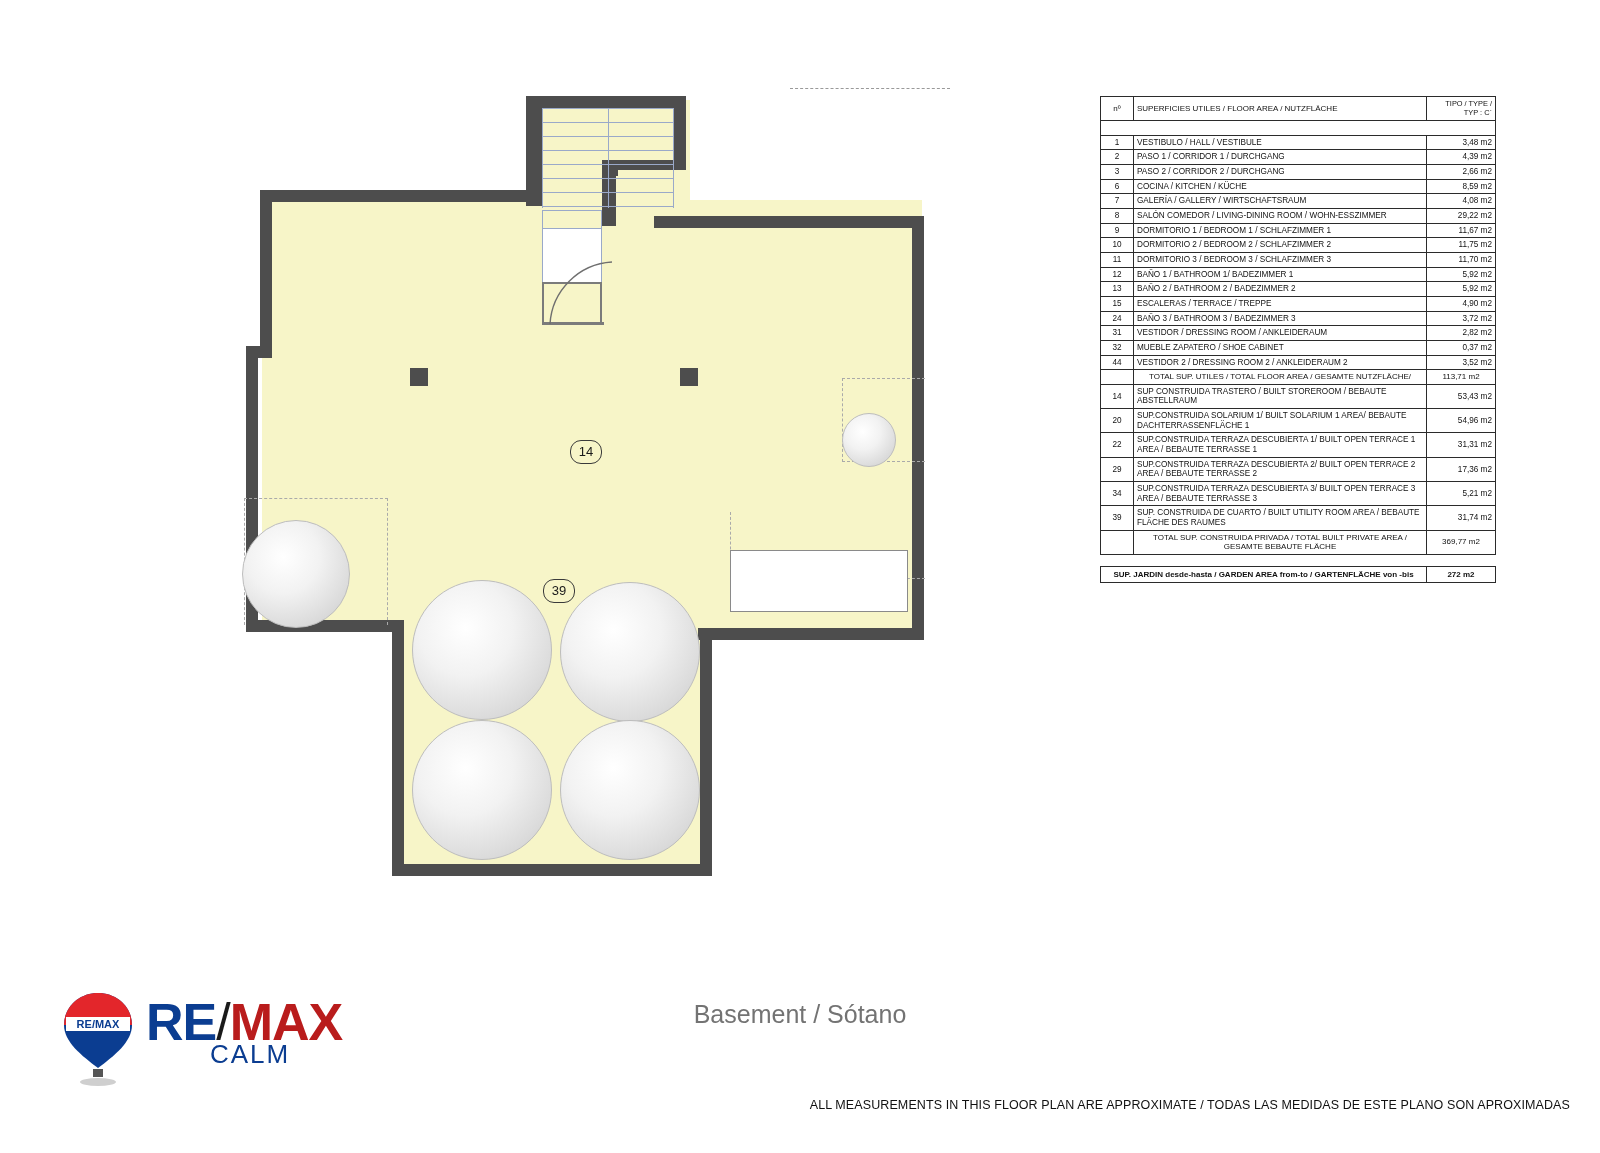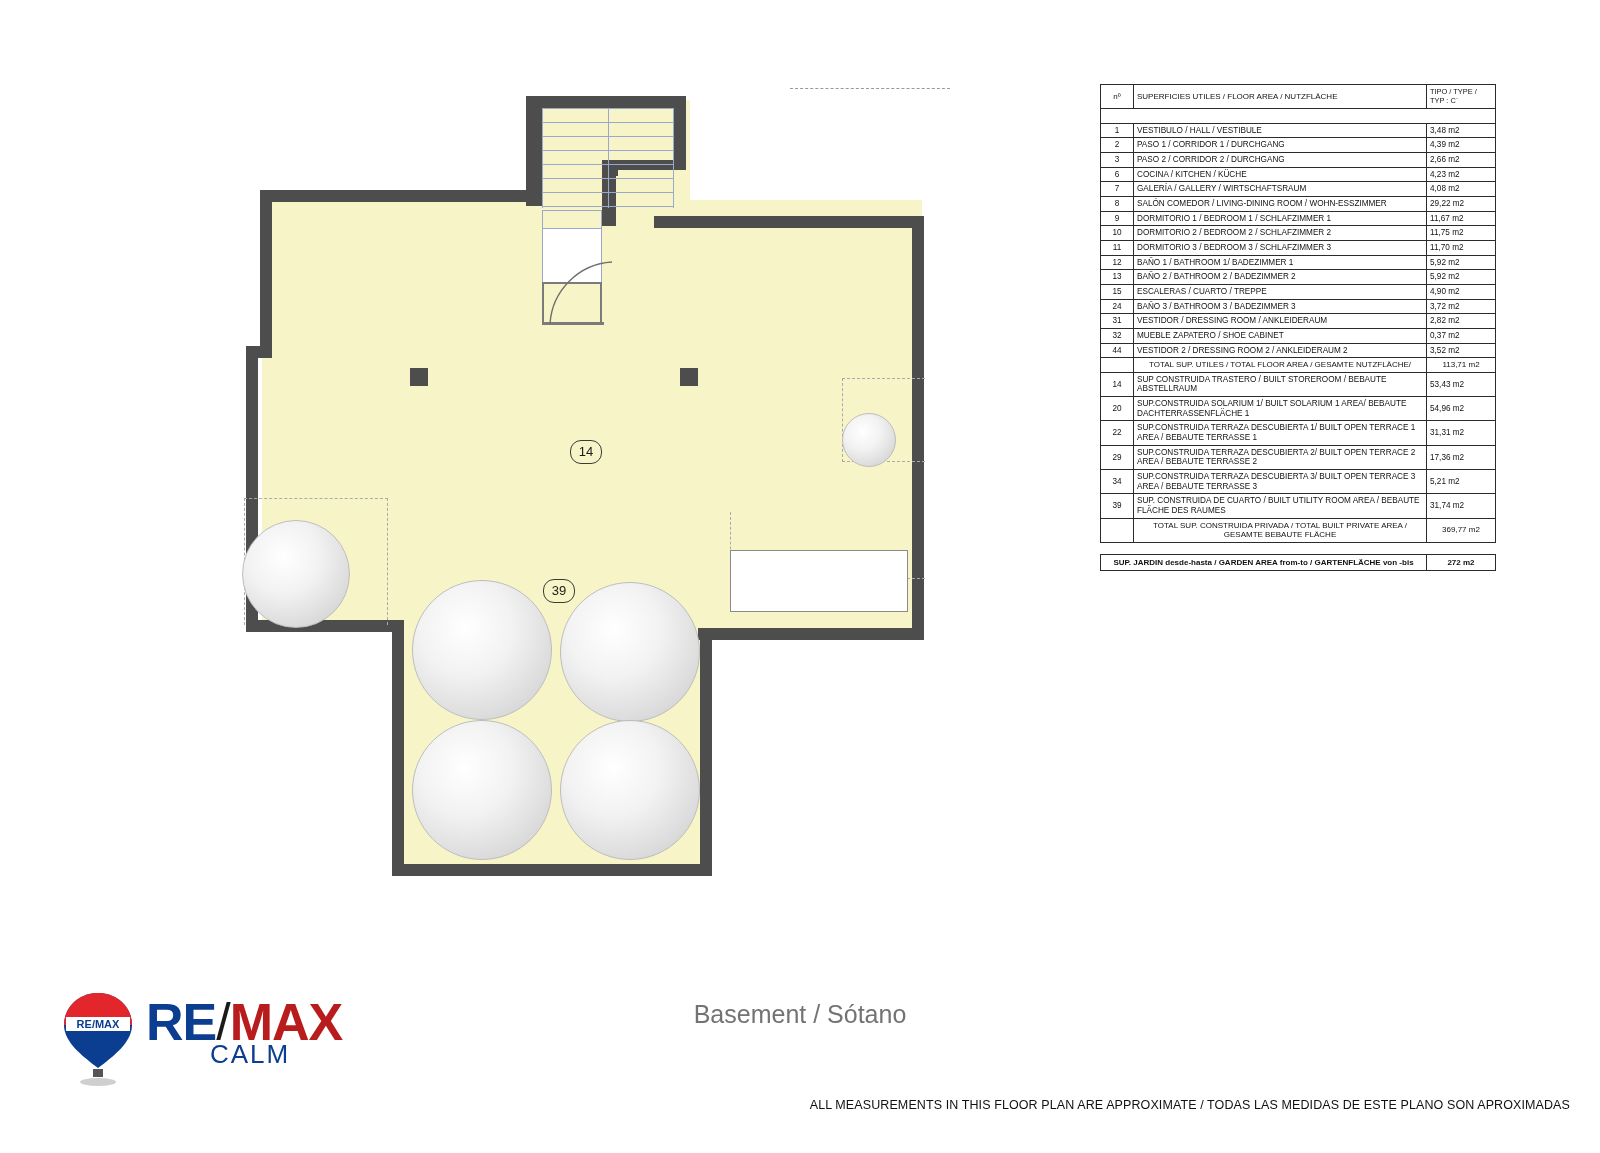--- a/index.html
+++ b/index.html
@@ -70,39 +70,39 @@
   }
   .thin-line {
     position: absolute;
     background: #7b7b7b;
   }
 
   
   #table-wrap {
     position: absolute;
     left: 1100px;
-    top: 84px;
+    top: 96px;
     width: 396px;
     font-size: 8.2px;
     color: #111;
   }
   table.t {
     border-collapse: collapse;
     width: 100%;
     table-layout: fixed;
   }
   table.t td, table.t th {
     border: 1px solid #2b2b2b;
     padding: 2px 3px;
     vertical-align: middle;
     line-height: 1.18;
     font-weight: normal;
   }
   .col-n { width: 26px; text-align: center; }
-  .col-v { width: 62px; text-align: left; }
+  .col-v { width: 62px; text-align: right; }
   .hdr td { font-weight: bold; font-size: 8px; }
   .hdr .col-v { font-size: 7.4px; line-height: 1.25; }
   .spacer-row td {
     border: none;
     height: 10px;
     padding: 0;
   }
   .totalrow td { font-weight: bold; text-align: center; font-size: 8px; }
   .subhdr td { font-weight: bold; text-align: center; font-size: 8px; }
   table.t2 {
@@ -283,21 +283,21 @@
           <td class="col-v">4,39 m2</td>
         </tr>
       <tr>
           <td class="col-n">3</td>
           <td>PASO 2 / CORRIDOR 2 / DURCHGANG</td>
           <td class="col-v">2,66 m2</td>
         </tr>
       <tr>
           <td class="col-n">6</td>
           <td>COCINA / KITCHEN  / KÜCHE</td>
-          <td class="col-v">4,23 m2</td>
+          <td class="col-v">8,59 m2</td>
         </tr>
       <tr>
           <td class="col-n">7</td>
           <td>GALERÍA / GALLERY / WIRTSCHAFTSRAUM</td>
           <td class="col-v">4,08 m2</td>
         </tr>
       <tr>
           <td class="col-n">8</td>
           <td>SALÓN COMEDOR  / LIVING-DINING ROOM / WOHN-ESSZIMMER</td>
           <td class="col-v">29,22 m2</td>
@@ -322,21 +322,21 @@
           <td>BAÑO 1 / BATHROOM 1/ BADEZIMMER 1</td>
           <td class="col-v">5,92 m2</td>
         </tr>
       <tr>
           <td class="col-n">13</td>
           <td>BAÑO 2 / BATHROOM 2 / BADEZIMMER 2</td>
           <td class="col-v">5,92 m2</td>
         </tr>
       <tr>
           <td class="col-n">15</td>
-          <td>ESCALERAS / CUARTO / TREPPE</td>
+          <td>ESCALERAS / TERRACE / TREPPE</td>
           <td class="col-v">4,90 m2</td>
         </tr>
       <tr>
           <td class="col-n">24</td>
           <td>BAÑO 3 / BATHROOM 3 / BADEZIMMER 3</td>
           <td class="col-v">3,72 m2</td>
         </tr>
       <tr>
           <td class="col-n">31</td>
           <td>VESTIDOR / DRESSING ROOM / ANKLEIDERAUM</td>

